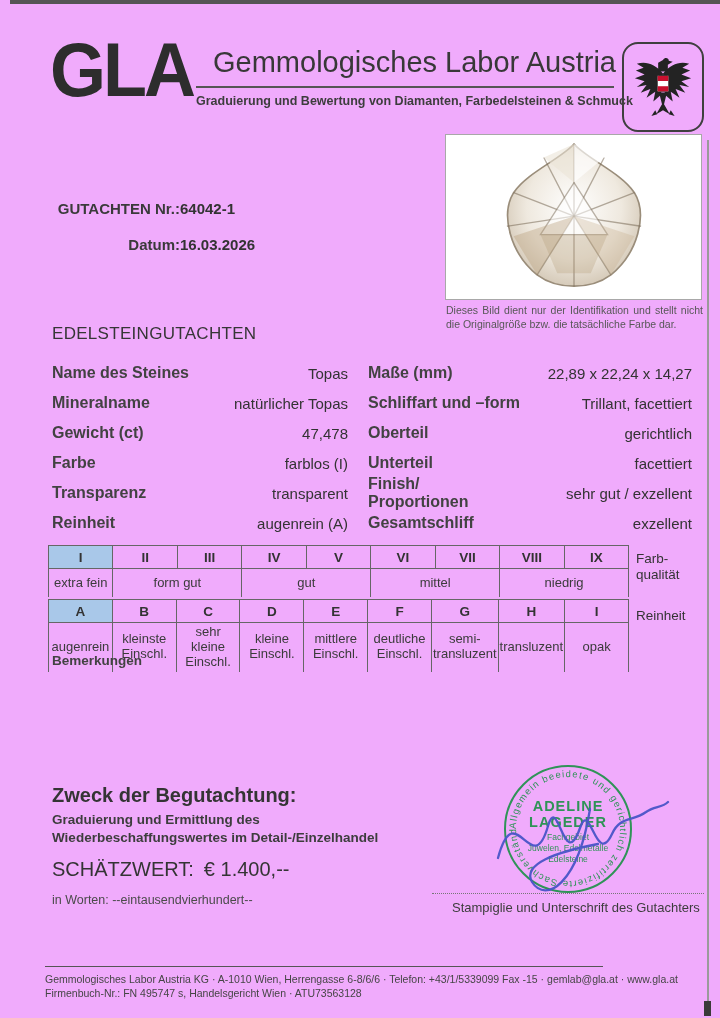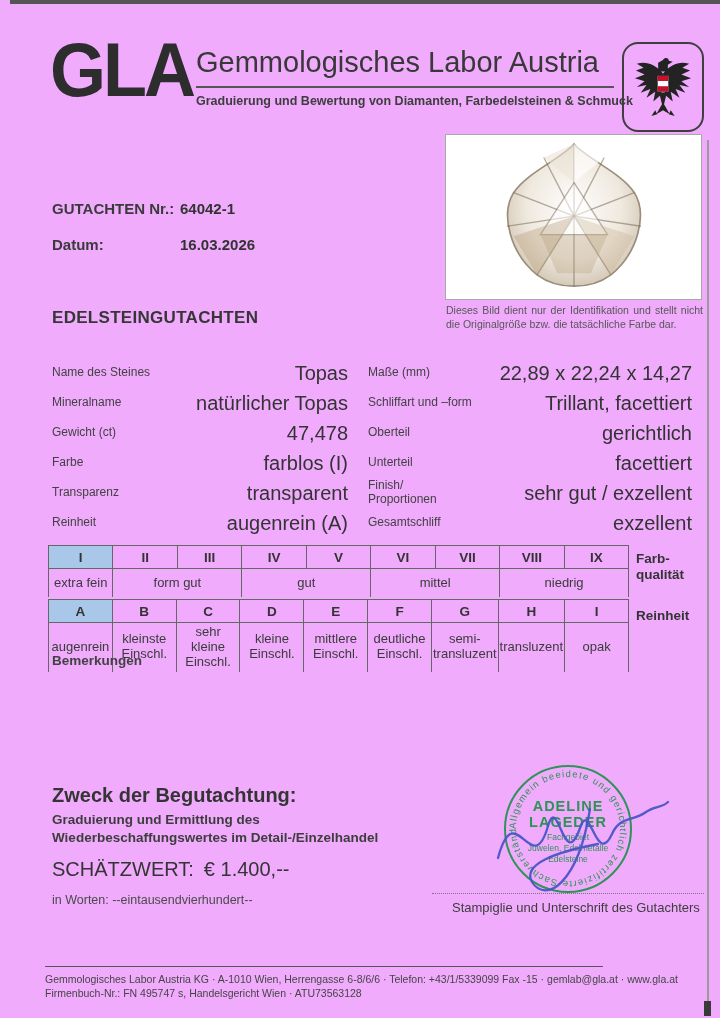--- a/index.html
+++ b/index.html
@@ -8,55 +8,55 @@
     background:#f0abfc; overflow:hidden;
     font-family:"Liberation Sans", sans-serif; color:#3c3c3c;
   }
   
   .scan-top { position:absolute; top:0; left:10px; right:0; height:4px; background:#555; }
   .scan-right { position:absolute; top:140px; right:11px; width:2px; height:868px; background:#9a9a9a; }
   .scan-corner { position:absolute; right:9px; bottom:2px; width:7px; height:15px; background:#3a3a3a; }
 
   
   .gla { position:absolute; left:50px; top:34px; font-size:72px; font-weight:bold; letter-spacing:-3px; color:#2d2d2d; line-height:1; transform:scaleY(1.05); }
-  .head-text { position:absolute; left:196px; top:46px; width:420px; }
+  .head-text { position:absolute; left:196px; top:46px; width:420px;text-align:right; }
   .head-title { font-size:29px; color:#383838; white-space:nowrap; }
   .head-rule { border:none; border-top:2px solid #555; margin:7px 0 6px 0; width:418px; }
   .head-sub { font-size:12.5px; font-weight:bold; color:#3d3d3d; white-space:nowrap; }
   .emblem { position:absolute; left:622px; top:42px; width:78px; height:86px; border:2px solid #3f3f3f; border-radius:16px; display:flex; align-items:center; justify-content:center; }
 
   
   .meta { position:absolute; left:52px; top:200px; width:340px; }
   .meta-row { display:flex; margin-bottom:19px; }
-  .meta-label { width:128px; font-weight:bold; font-size:15px; color:#3a3a3a; }
+  .meta-label { width:128px; font-weight:bold; font-size:15px; color:#3a3a3a;text-align:right; }
   .meta-value { font-weight:bold; font-size:15px; color:#333; }
 
   
   .photo-box { position:absolute; left:445px; top:134px; width:255px; height:164px; border:1px solid #a8a8a8; background:#fff; display:flex; align-items:center; justify-content:center; }
   .photo-caption { position:absolute; left:446px; top:303px; width:257px; font-size:10.5px; line-height:1.35; color:#575757; text-align:justify; }
 
-  .section-title { position:absolute; left:52px; top:308px; font-size:17px; font-weight:bold; letter-spacing:0.3px; color:#363636; }
+  .section-title { position:absolute; left:52px; top:324px; font-size:17px; font-weight:normal; letter-spacing:0.3px; color:#363636; }
 
   
   .props { position:absolute; top:358px; }
   .props.left  { left:52px;  width:296px; }
   .props.right { left:368px; width:324px; }
   .prop-row { display:flex; justify-content:space-between; align-items:center; height:30px; }
-  .prop-label { font-size:12px; font-weight:normal; color:#424242; white-space:pre-line; line-height:1.15; }
-  .prop-value { font-size:20px; color:#333; text-align:right; }
+  .prop-label { font-size:16px; font-weight:bold; color:#424242; white-space:pre-line; line-height:1.15; }
+  .prop-value { font-size:15px; color:#333; text-align:right; }
 
   
   .gtable { position:absolute; left:48px; width:580px; display:grid; grid-template-columns:repeat(9,1fr); border-left:1px solid #666; border-top:1px solid #666; }
   .gt-color { top:545px; }
   .gt-clarity { top:599px; }
   .gcell { border-right:1px solid #666; display:flex; align-items:center; justify-content:center; text-align:center; }
   .ghead { height:22px; font-weight:bold; font-size:13.5px; border-bottom:1px solid #666; color:#333; }
   .gsel { background:#a9c8e9; }
   .gdesc { min-height:24px; font-size:13px; color:#3b3b3b; line-height:1.15; padding:2px 1px; }
-  .axis-label { position:absolute; left:636px; font-size:13.5px; font-weight:bold; color:#343434; white-space:pre-line; line-height:1.2; }
+  .axis-label { position:absolute; left:636px; font-size:13.5px; font-weight:normal; color:#343434; white-space:pre-line; line-height:1.2; }
   .axis-color { top:551px; }
   .axis-clarity { top:608px; }
 
   
   .remarks { position:absolute; left:52px; top:653px; display:flex; }
   .remarks-label { width:118px; font-size:13.5px; font-weight:bold; color:#424242; }
   .remarks-text { font-size:13.5px; color:#3b3b3b; }
 
   
   .purpose { position:absolute; left:52px; top:784px; }

